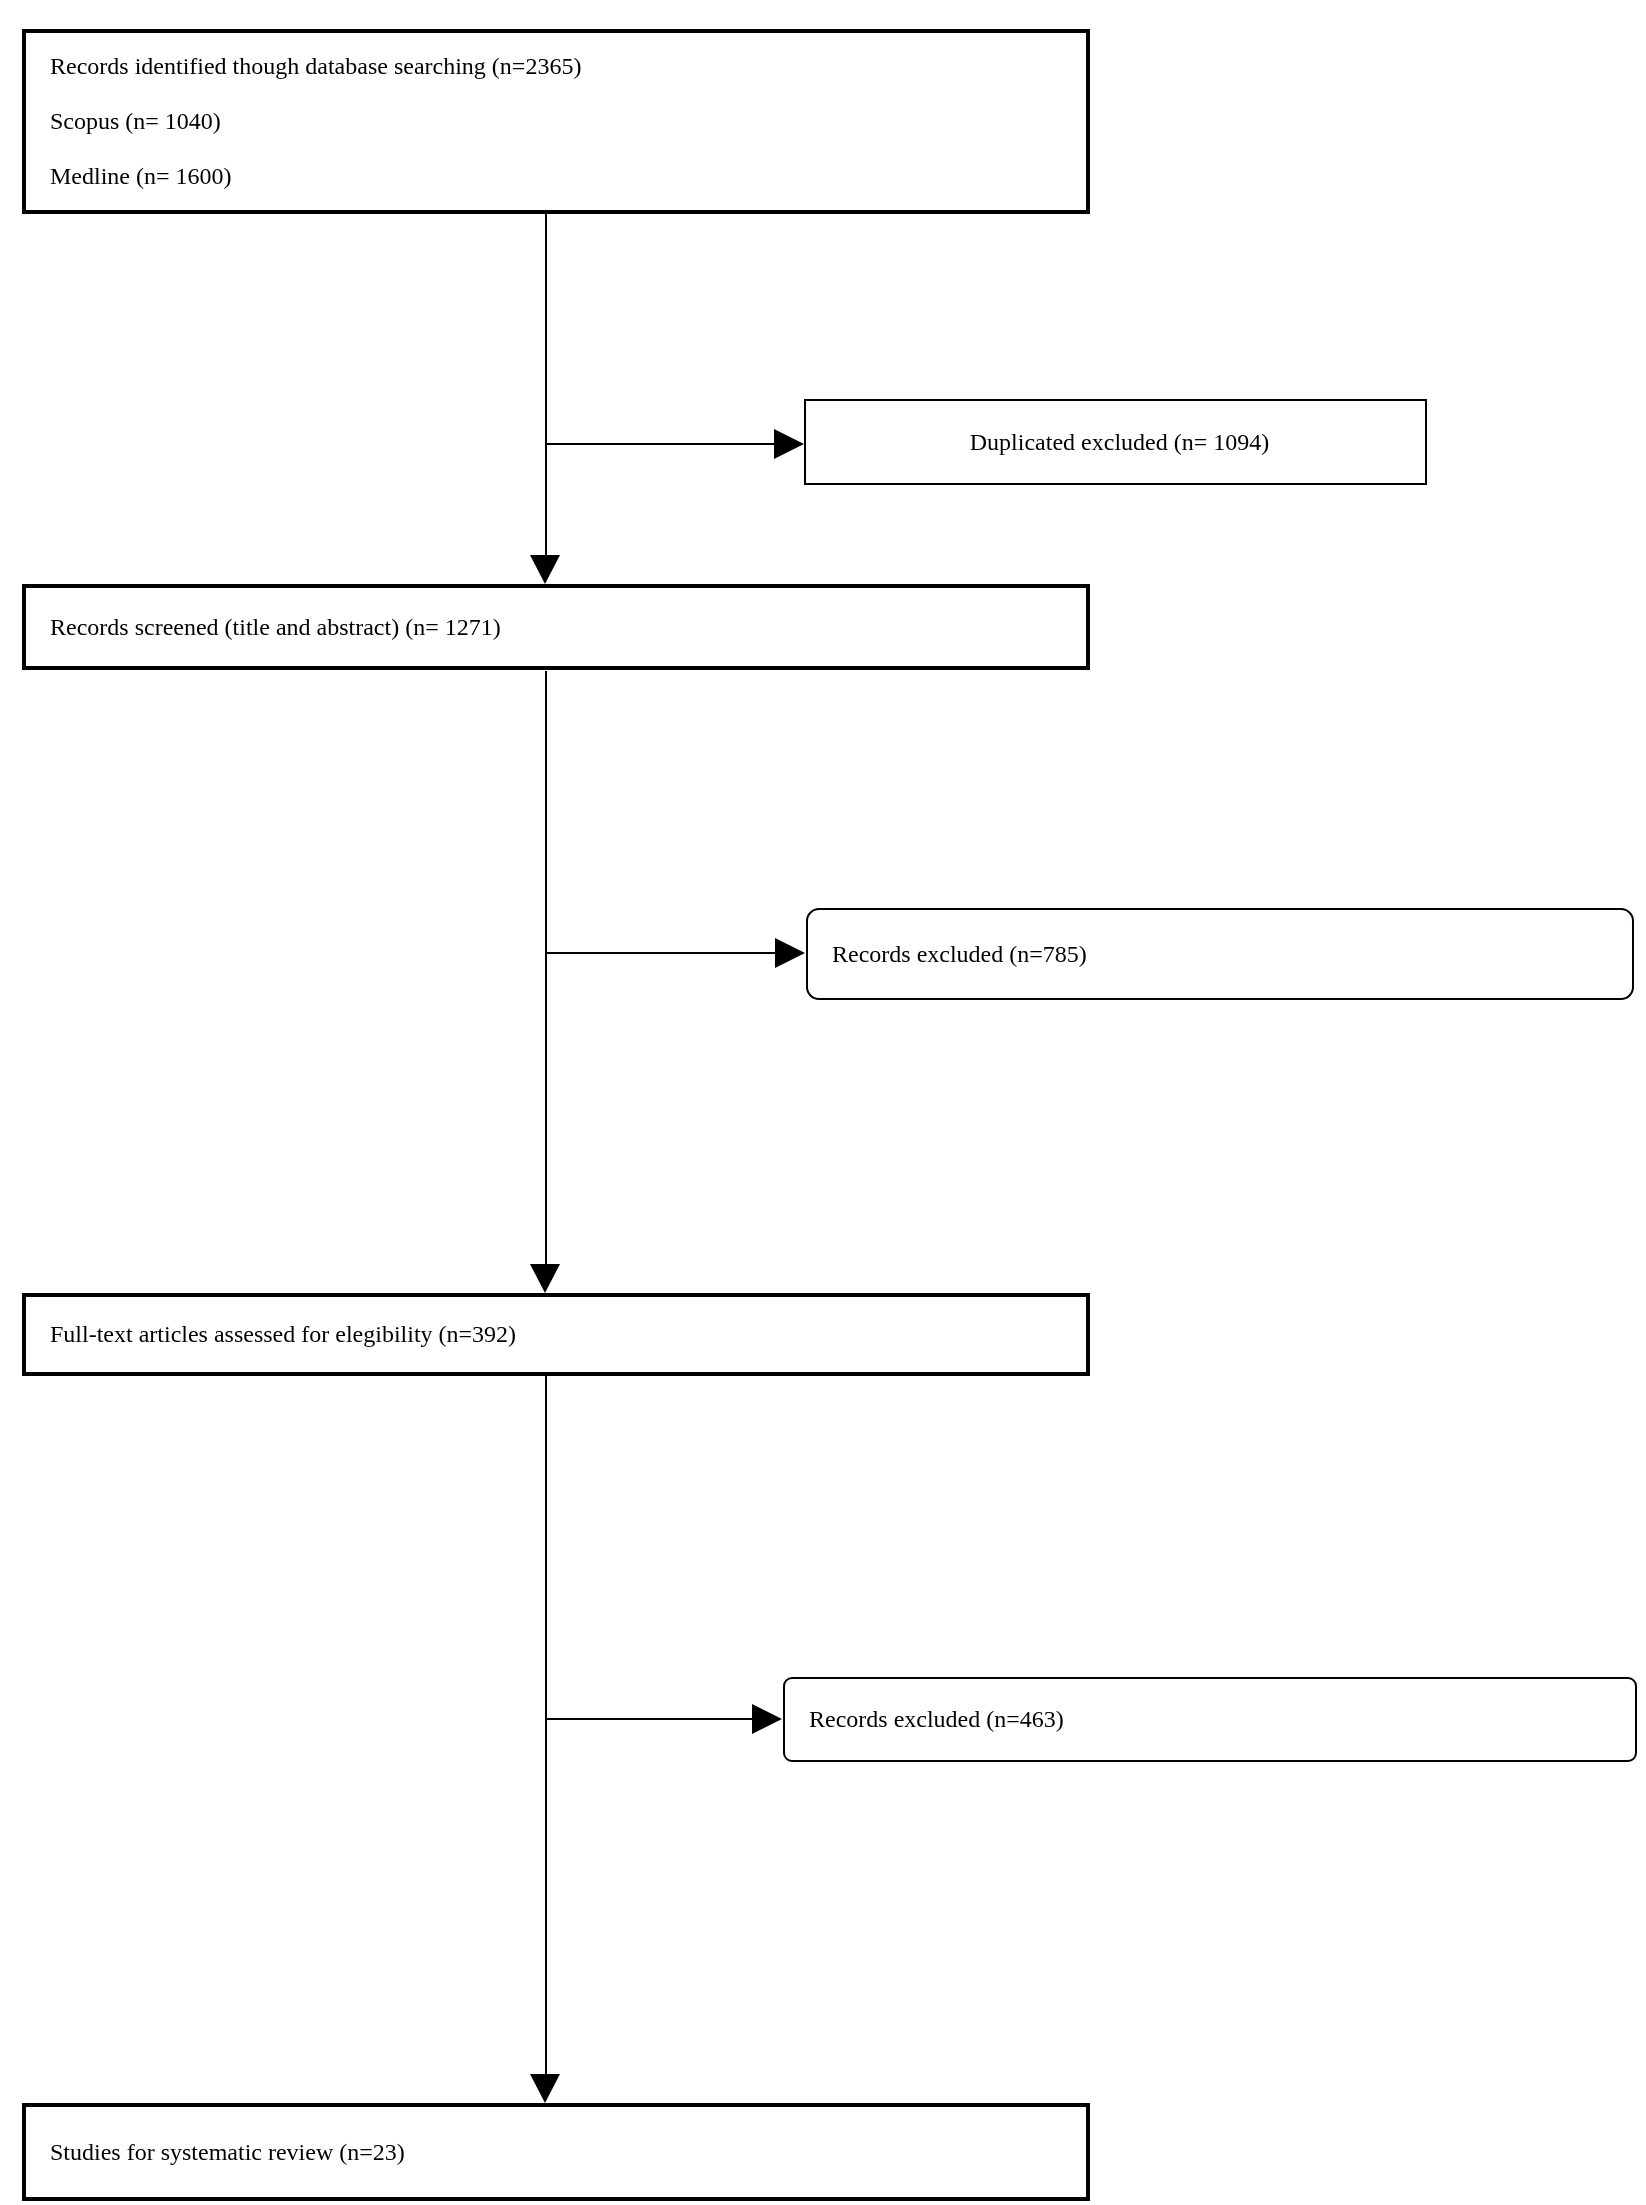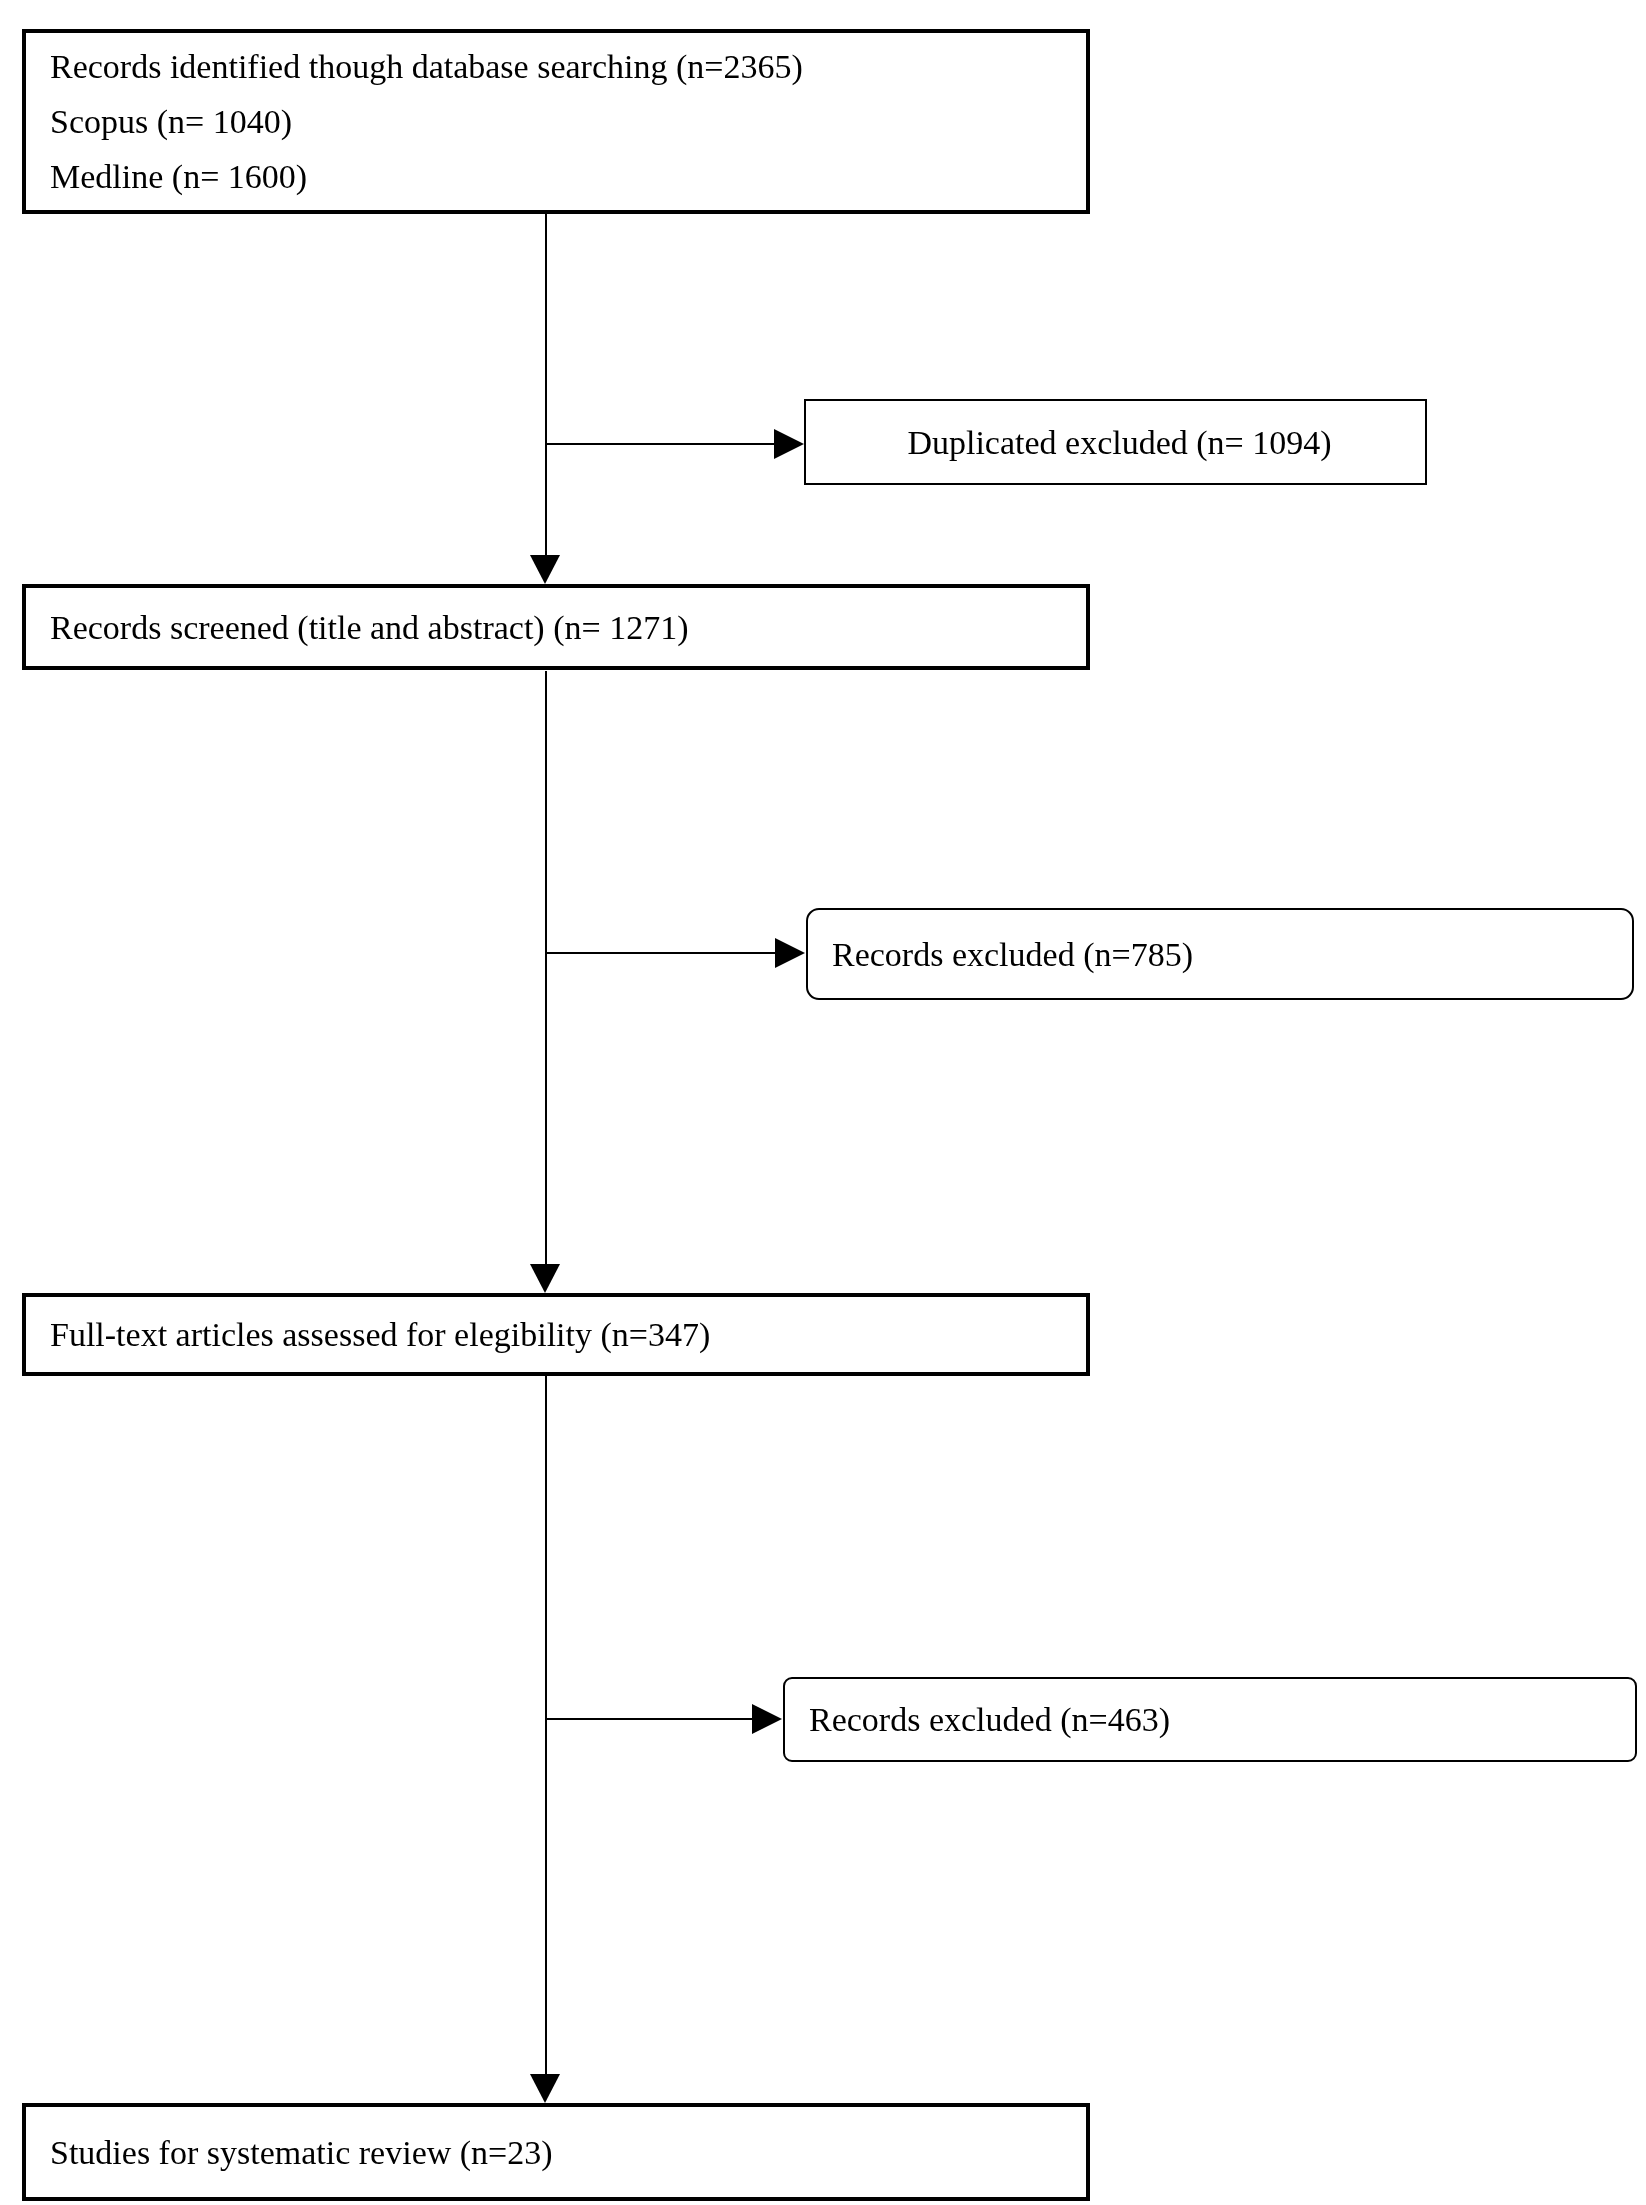--- a/index.html
+++ b/index.html
@@ -16,21 +16,21 @@
     color: #000000;
     overflow: hidden;
   }
   .box {
     position: absolute;
     box-sizing: border-box;
     background: #ffffff;
     display: flex;
     flex-direction: column;
     justify-content: center;
-    font-size: 34px;
+    font-size: 24px;
     line-height: 1.15;
     padding-left: 24px;
     padding-right: 16px;
   }
   .box.main { border: 4.8px solid #000000; }
   .box.side { border: 2.4px solid #000000; }
   .ln { line-height: 55px; white-space: nowrap; }
   .vline {
     position: absolute;
     width: 2.4px;
@@ -87,21 +87,21 @@
   <div class="arrow-down" style="left:530px; top:1264px;"></div>
 
   <div class="hline" style="left:546px; top:952px; width:231px;"></div>
   <div class="arrow-right" style="left:775px; top:938px;"></div>
 
   <div class="box side" style="left:806px; top:908px; width:828px; height:92px;border-radius:13px;">
     <div class="ln">Records excluded (n=785)</div>
   </div>
 
   <div class="box main" style="left:22px; top:1293px; width:1068px; height:83px;">
-    <div class="ln">Full-text articles assessed for elegibility (n=347)</div>
+    <div class="ln">Full-text articles assessed for elegibility (n=392)</div>
   </div>
 
   <div class="vline" style="left:545px; top:1376px; height:698px;"></div>
   <div class="arrow-down" style="left:530px; top:2074px;"></div>
 
   <div class="hline" style="left:546px; top:1718px; width:208px;"></div>
   <div class="arrow-right" style="left:752px; top:1704px;"></div>
 
   <div class="box side" style="left:783px; top:1677px; width:854px; height:85px;border-radius:9px;">
     <div class="ln">Records excluded (n=463)</div>

